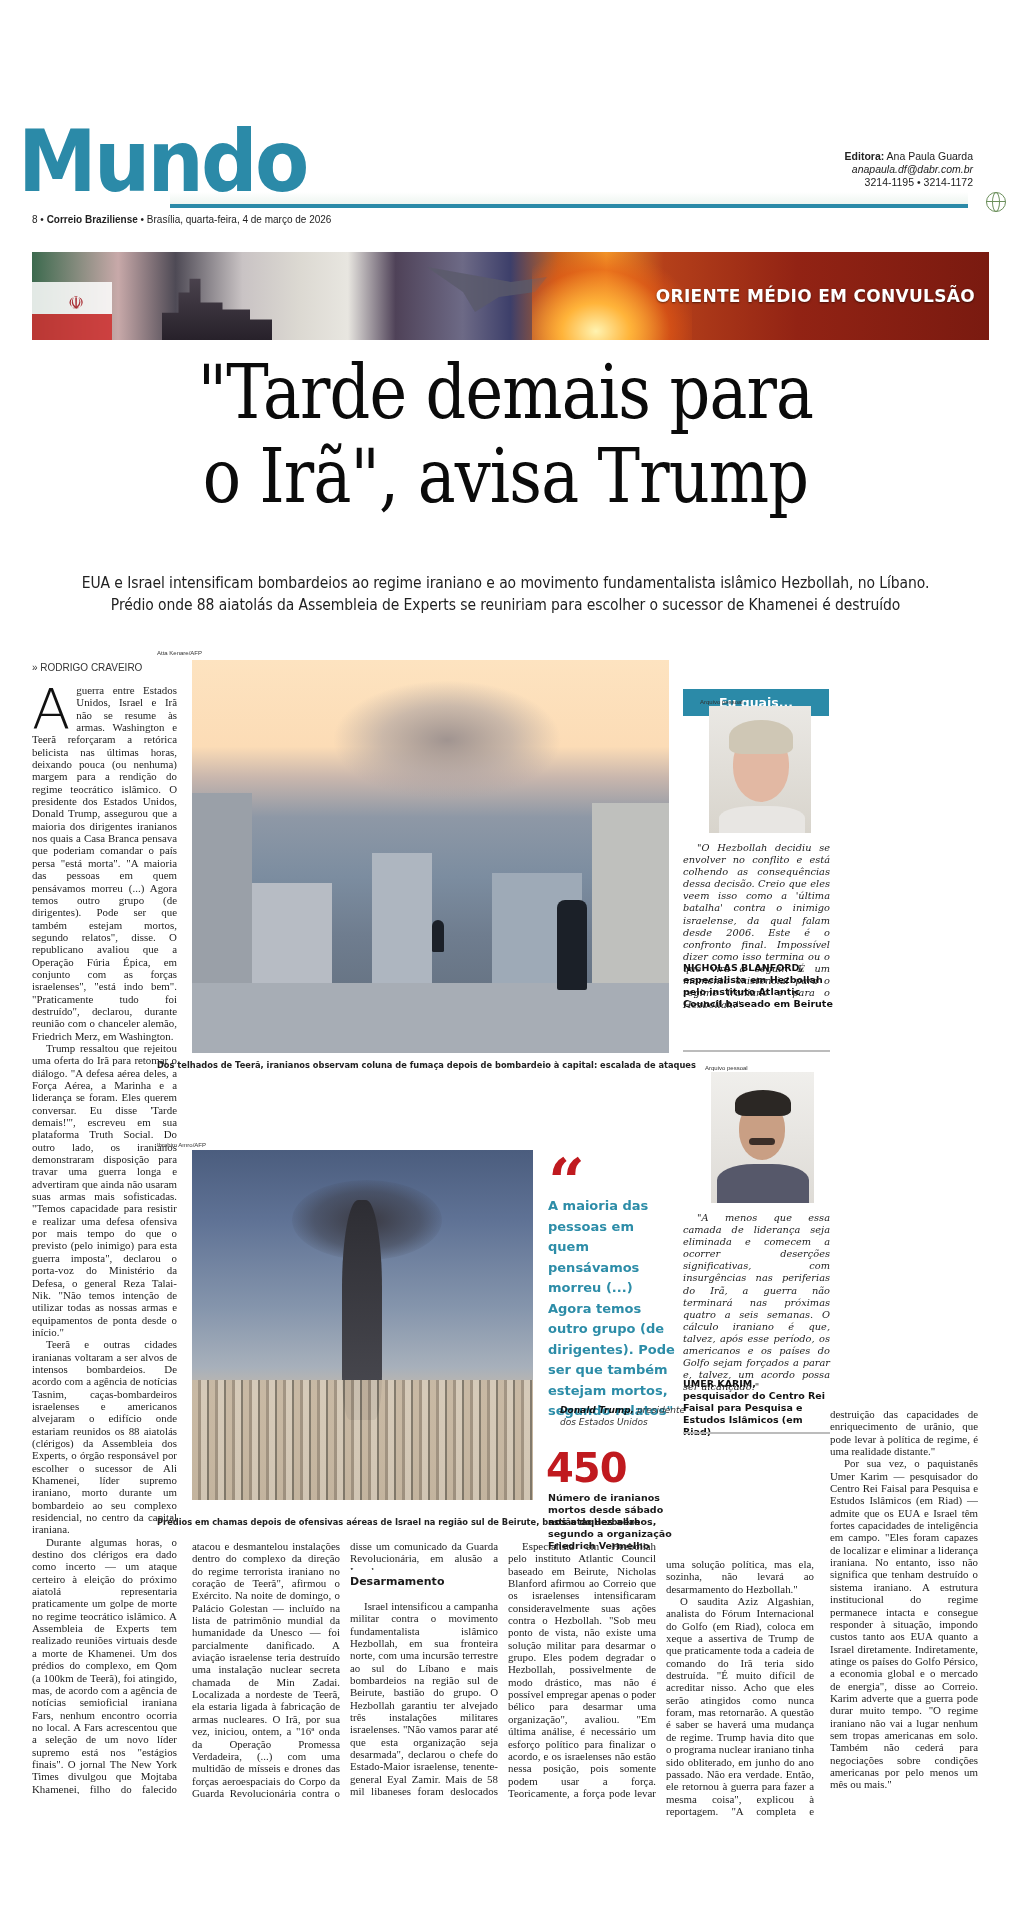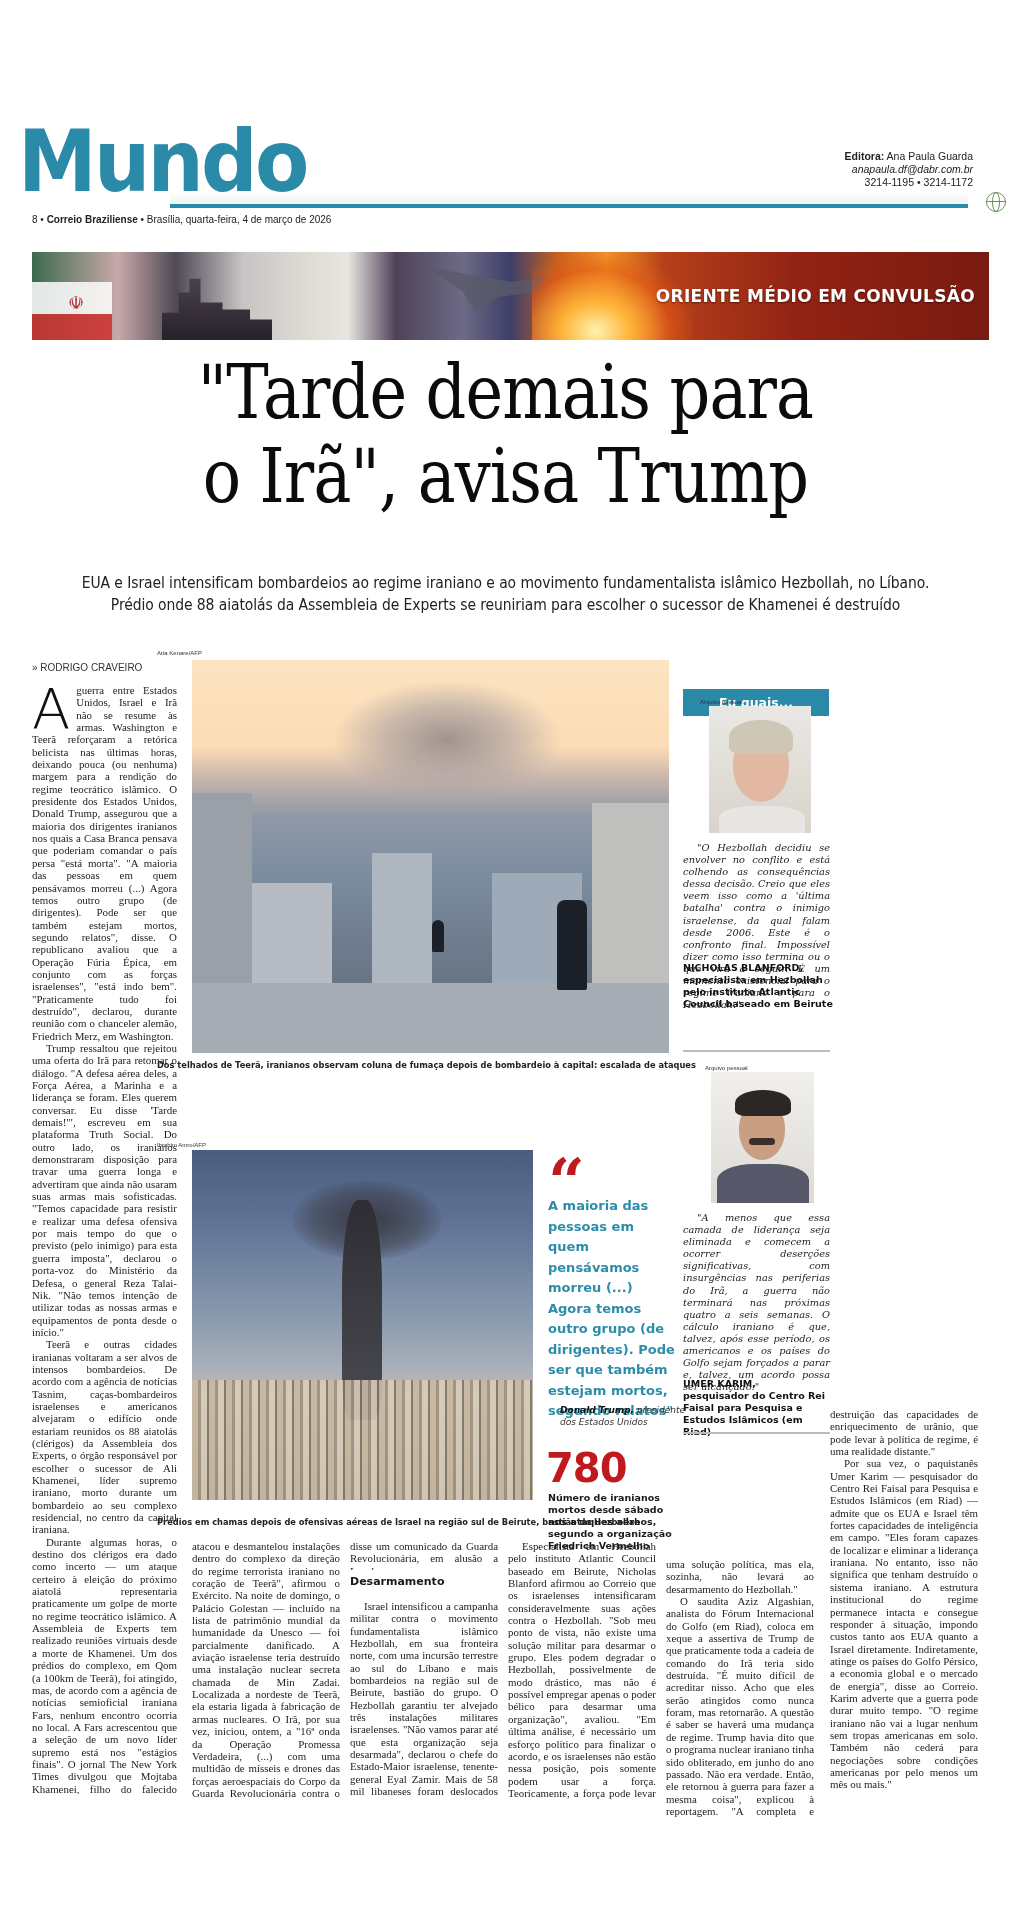--- a/index.html
+++ b/index.html
@@ -162,21 +162,21 @@
 </div>
 <div class="abs caption" style="left:157px;top:1517px;">Prédios em chamas depois de ofensivas aéreas de Israel na região sul de Beirute, bastião do Hezbollah</div>
 
 <div class="abs quote-mark">“</div>
 <div class="abs pull-quote">A maioria das pessoas em quem pensávamos morreu (...) Agora temos outro grupo (de dirigentes). Pode ser que também estejam mortos, segundo relatos"</div>
 <div class="abs pull-attr">
   <b>Donald Trump,</b>
   <span>presidente dos Estados Unidos</span>
 </div>
 
-<div class="abs big-number">780</div>
+<div class="abs big-number">450</div>
 <div class="abs number-desc">Número de iranianos mortos desde sábado nos ataques aéreos, segundo a organização Friedrich Vermelho</div>
 
 <div class="abs sidebar-head">Eu quais...</div>
 <div class="abs credit" style="left:700px;top:699px;">Arquivo pessoal</div>
 <div class="abs portrait portrait1">
   <div class="shirt"></div>
   <div class="face"></div>
   <div class="hair"></div>
 </div>
 <div class="abs side-quote q1">"O Hezbollah decidiu se envolver no conflito e está colhendo as consequências dessa decisão. Creio que eles veem isso como a 'última batalha' contra o inimigo israelense, da qual falam desde 2006. Este é o confronto final. Impossível dizer como isso termina ou o que virá a seguir. É um momento existencial para o regime iraniano e para o Hezbollah."</div>

